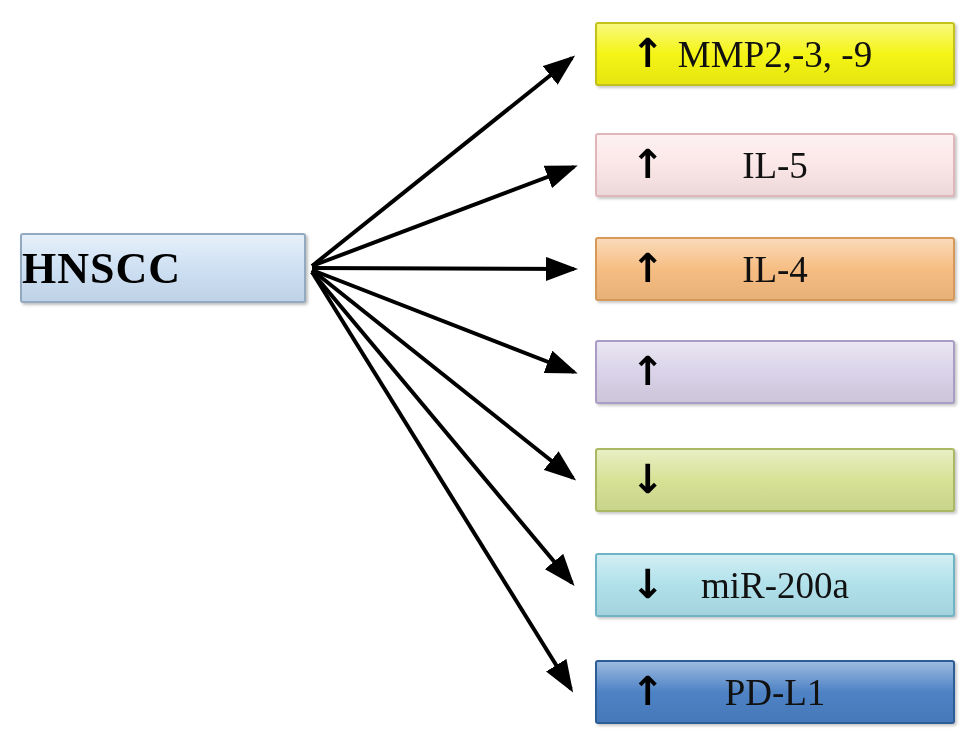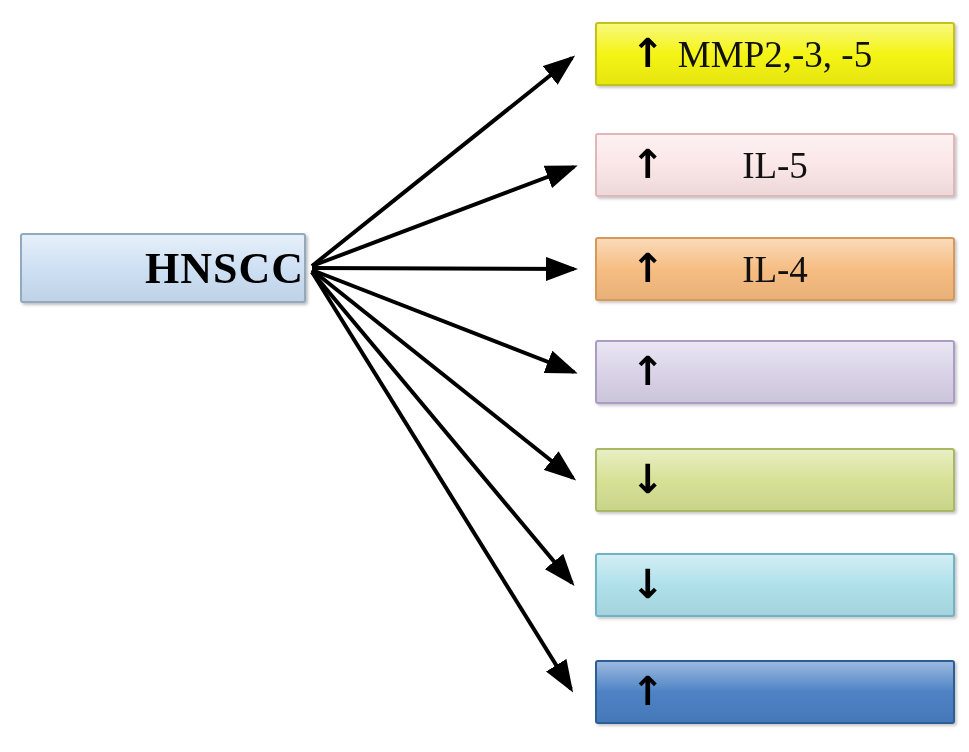--- a/index.html
+++ b/index.html
@@ -24,21 +24,21 @@
     position: absolute;
     left: 20px;
     top: 233px;
     width: 286px;
     height: 70px;
     border: 2px solid;
     border-radius: 3px;
     box-sizing: border-box;
     display: flex;
     align-items: center;
-    justify-content: flex-end;
+    justify-content: flex-start;
     background-image: linear-gradient(rgba(255,255,255,0.55), rgba(255,255,255,0.05) 55%, rgba(0,0,0,0.05));
     box-shadow: 2px 2px 3px rgba(0,0,0,0.25);
   }
   .source-label {
     font-weight: bold;
     font-size: 44px;
     color: #000000;
     letter-spacing: 1px;
   }
   .target-box {
@@ -91,21 +91,21 @@
     <line x1="312" y1="272" x2="572" y2="583" stroke="#000" stroke-width="4" marker-end="url(#ah)"></line>
     <line x1="312" y1="272" x2="571" y2="689" stroke="#000" stroke-width="4" marker-end="url(#ah)"></line>
   </svg>
 
   <div class="source-box" style="background-color: rgb(201, 221, 242); border-color: rgb(147, 169, 191);">
     <span class="source-label">HNSCC</span>
   </div>
 
   <div class="target-box" style="top: 22px; background-color: rgb(244, 244, 17); border-color: rgb(194, 194, 26);">
     <span class="target-glyph">↑</span>
-    <span class="target-label">MMP2,-3, -5</span>
+    <span class="target-label">MMP2,-3, -9</span>
   </div>
 
   <div class="target-box" style="top: 133px; background-color: rgb(251, 230, 231); border-color: rgb(224, 182, 184);">
     <span class="target-glyph">↑</span>
     <span class="target-label">IL-5</span>
   </div>
 
   <div class="target-box" style="top: 237px; background-color: rgb(246, 188, 128); border-color: rgb(214, 153, 90);">
     <span class="target-glyph">↑</span>
     <span class="target-label">IL-4</span>
@@ -114,19 +114,21 @@
   <div class="target-box" style="top: 340px; background-color: rgb(217, 210, 232); border-color: rgb(169, 157, 198);">
     <span class="target-glyph">↑</span>
   </div>
 
   <div class="target-box" style="top: 448px; background-color: rgb(214, 225, 148); border-color: rgb(169, 184, 98);">
     <span class="target-glyph">↓</span>
   </div>
 
   <div class="target-box" style="top: 553px; background-color: rgb(174, 224, 234); border-color: rgb(111, 180, 196);">
     <span class="target-glyph">↓</span>
+    <span class="target-label">miR-200a</span>
   </div>
 
   <div class="target-box" style="top: 660px; background-color: rgb(74, 128, 196); border-color: rgb(45, 93, 150);">
     <span class="target-glyph">↑</span>
+    <span class="target-label">PD-L1</span>
   </div>
 
 </div>
 
 </body></html>

